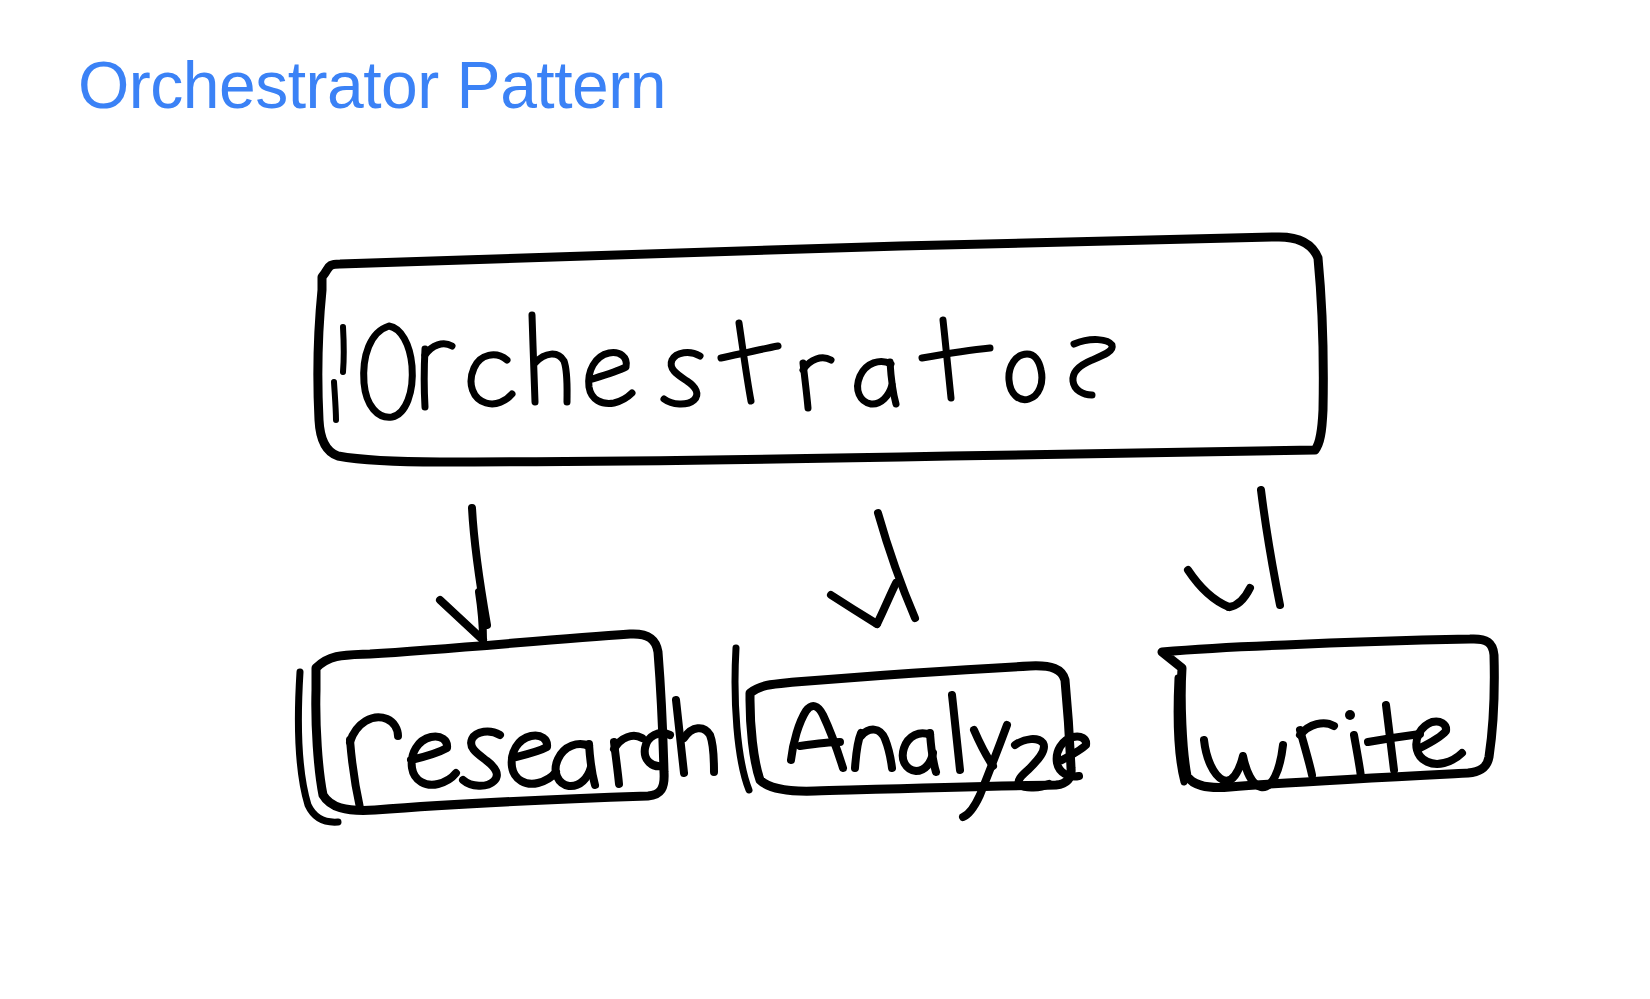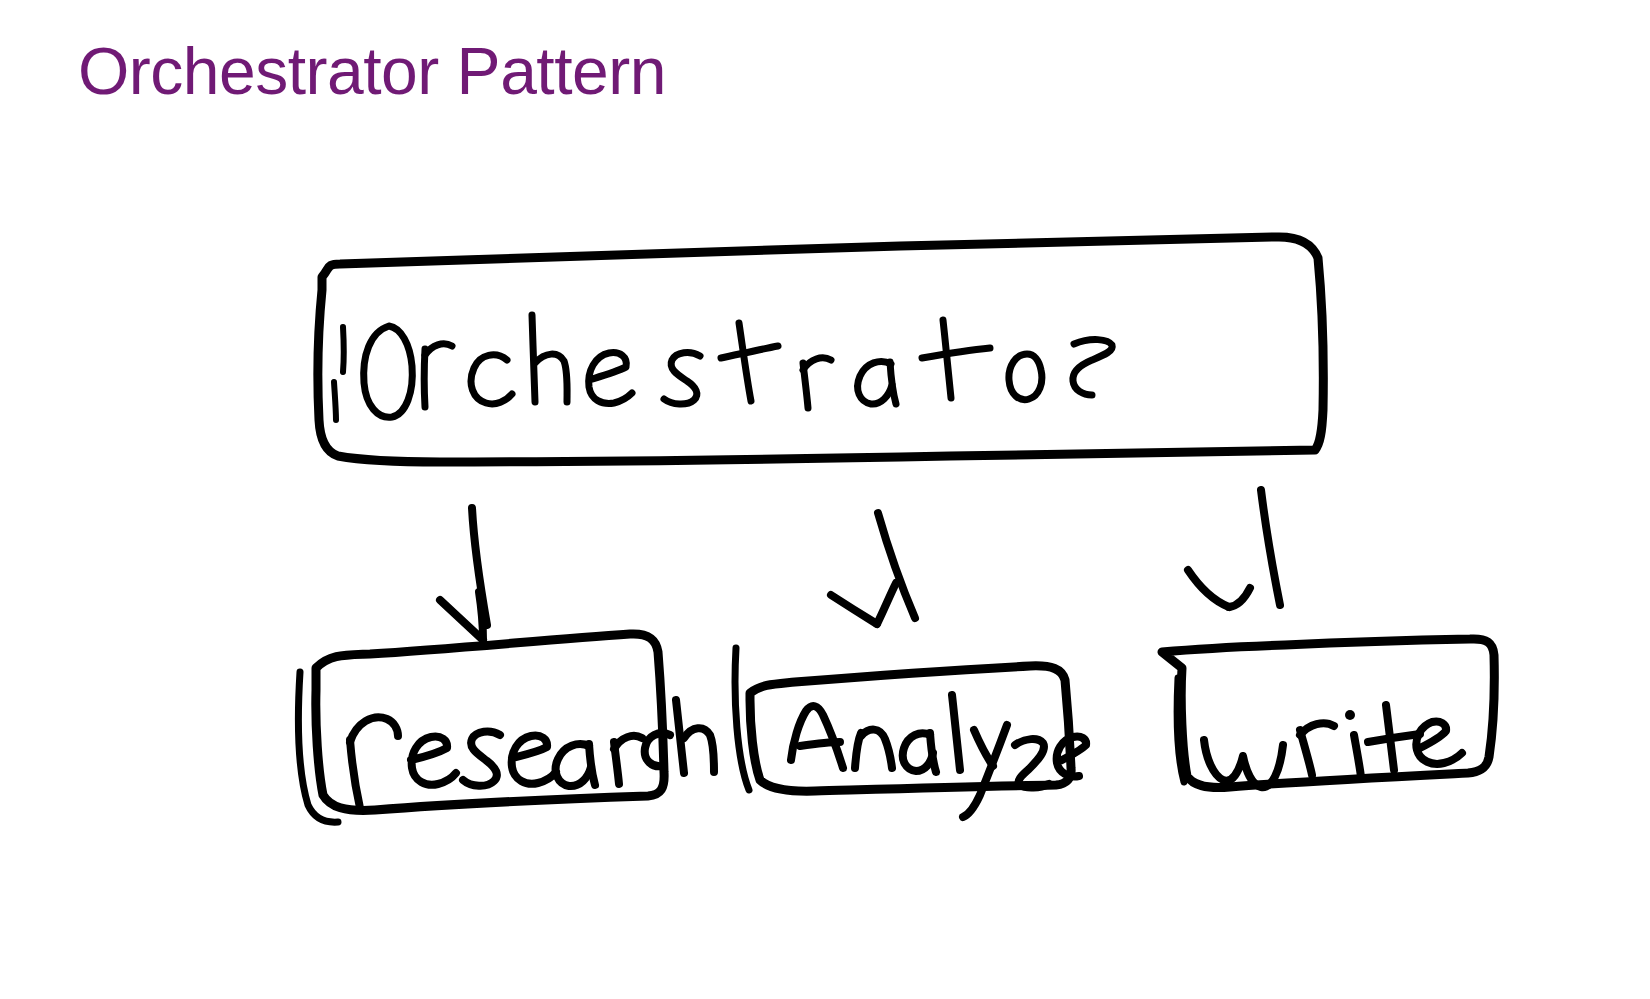--- a/index.html
+++ b/index.html
@@ -16,26 +16,26 @@
   }
   #slide {
     position: relative;
     width: 1650px;
     height: 999px;
     background: #ffffff;
   }
   #slide-title {
     position: absolute;
     left: 78px;
-    top: 38px;
+    top: 52px;
     font-family: "Liberation Sans", sans-serif;
     font-size: 66px;
     line-height: 1.0;
     font-weight: 400;
-    color: #701a75;
+    color: #3b82f6;
     letter-spacing: -0.5px;
     white-space: nowrap;
   }
   #diagram {
     position: absolute;
     left: 0;
     top: 0;
     width: 1650px;
     height: 999px;
   }

